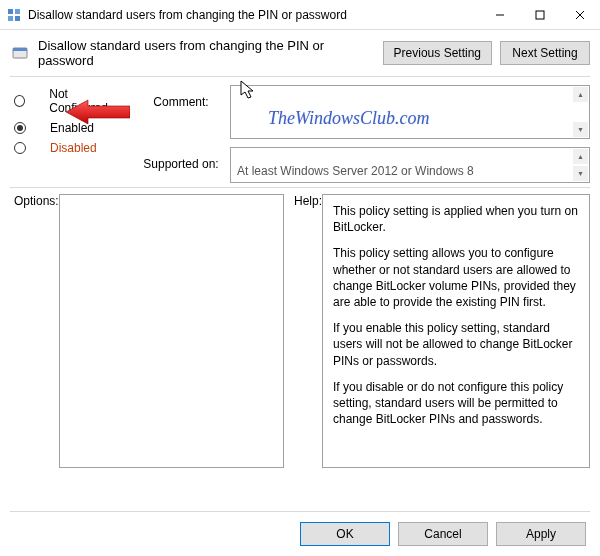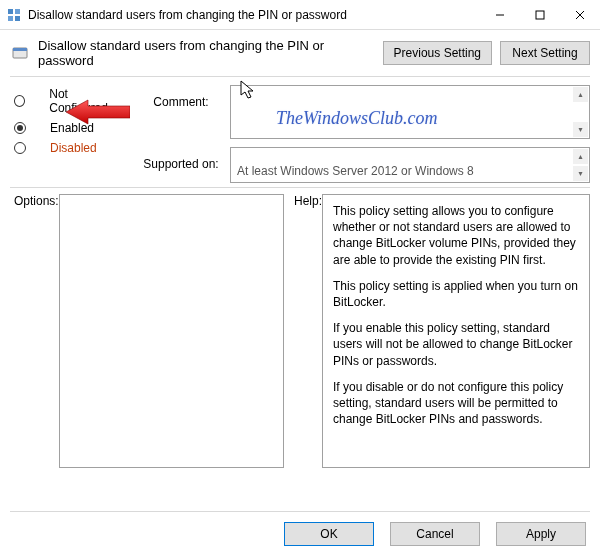--- a/index.html
+++ b/index.html
@@ -100,41 +100,41 @@
   .panel {
     flex: 1; border: 1px solid #a0a0a0; background: #fff;
     padding: 6px 8px; overflow: hidden; position: relative;
     font-size: 12px; line-height: 1.35;
   }
   .help-panel { padding: 8px 10px; }
   .help-panel p { margin: 0 0 10px 0; }
 
   .footer {
     position: absolute; bottom: 10px; right: 14px;
-    display: flex; gap: 16px;
+    display: flex; gap: 8px;
   }
   .footer-line {
     position: absolute; bottom: 44px; left: 10px; right: 10px;
     border-top: 1px solid #d9d9d9;
   }
 
   
   .arrow-overlay {
     position: absolute;
     left: 66px; top: 98px;
     pointer-events: none;
   }
   .cursor-overlay {
     position: absolute;
     left: 240px; top: 80px;
     pointer-events: none;
   }
   .watermark {
     position: absolute;
-    left: 276px; top: 108px;
+    left: 268px; top: 108px;
     font-family: Georgia, "Times New Roman", serif;
     font-style: italic;
     font-size: 18px;
     color: #3b5fc4;
     text-shadow: 0 0 2px #dbe3f5;
     pointer-events: none;
   }
 </style>
 </head>
 <body>
@@ -220,22 +220,22 @@
 <hr class="sep">
 
 <div class="lower">
   <div class="panel-col left">
     <div class="panel-label">Options:</div>
     <div class="panel"></div>
   </div>
   <div class="panel-col">
     <div class="panel-label">Help:</div>
     <div class="panel help-panel">
+      <p>This policy setting is applied when you turn on BitLocker.</p>
       <p>This policy setting allows you to configure whether or not standard users are allowed to change BitLocker volume PINs, provided they are able to provide the existing PIN first.</p>
-      <p>This policy setting is applied when you turn on BitLocker.</p>
       <p>If you enable this policy setting, standard users will not be allowed to change BitLocker PINs or passwords.</p>
       <p>If you disable or do not configure this policy setting, standard users will be permitted to change BitLocker PINs and passwords.</p>
     </div>
   </div>
 </div>
 
 <div class="footer-line"></div>
 <div class="footer">
   <div class="btn default">OK</div>
   <div class="btn">Cancel</div>

